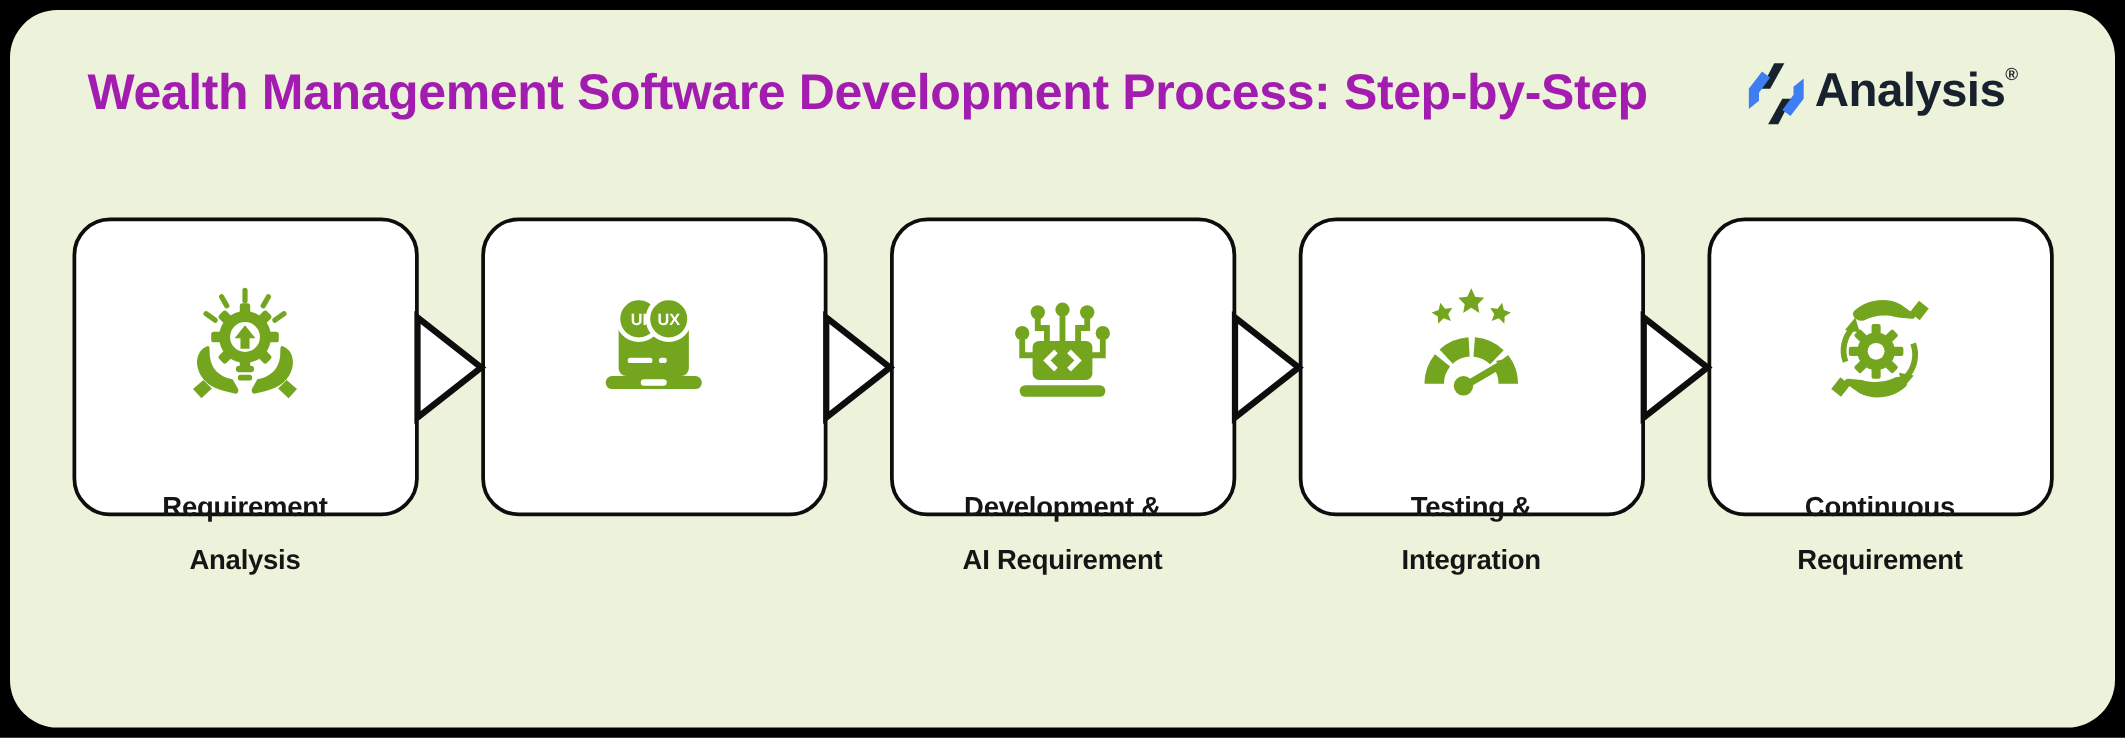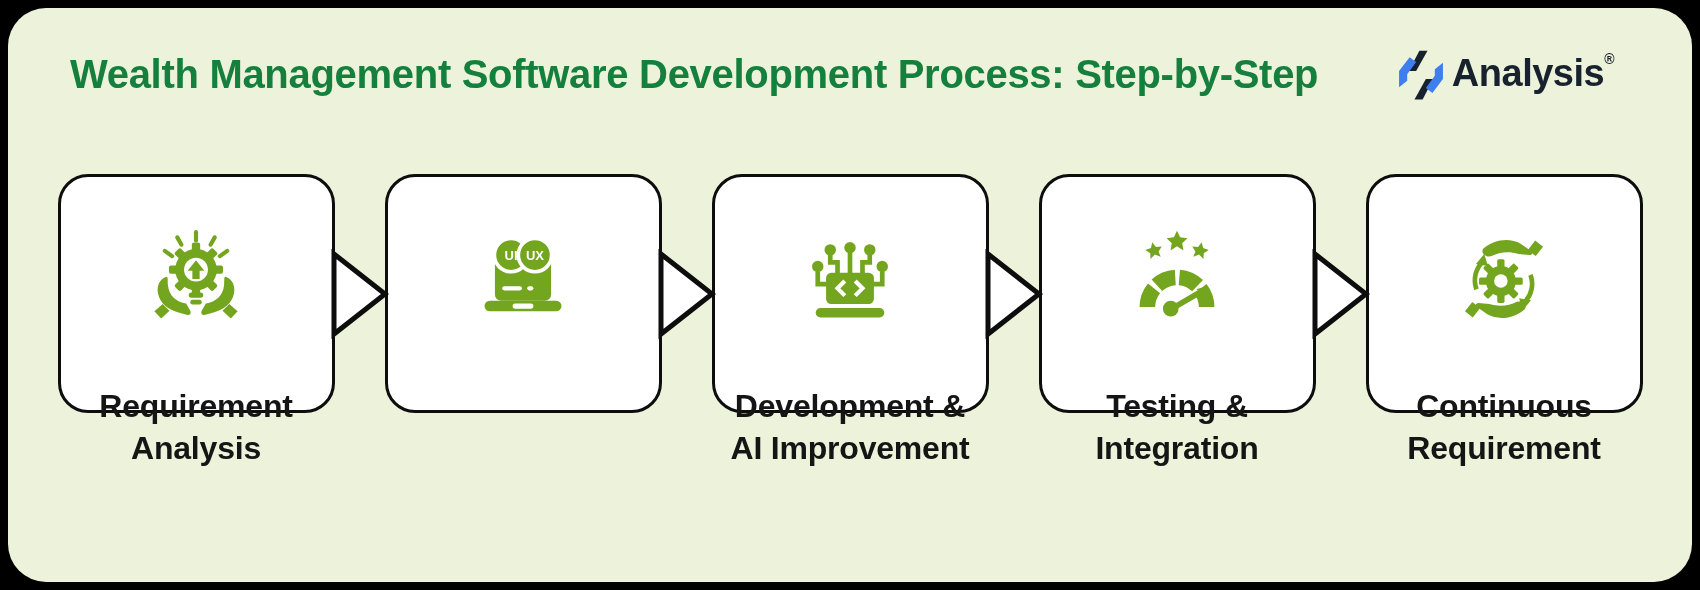--- a/index.html
+++ b/index.html
@@ -9,32 +9,32 @@
     --card:#ffffff;
     --blue:#3e7ef0;
     --logo-dark:#18222e;
     --text:#151515;
   }
   *{margin:0;padding:0;box-sizing:border-box;}
   html,body{width:1700px;height:590px;background:#000;overflow:hidden;
     font-family:"Liberation Sans", sans-serif;}
   .panel{position:absolute;inset:8px;background:var(--panel);border-radius:38px;}
   .title{position:absolute;left:62px;top:44px;font-size:40px;font-weight:700;
-    color:#15803d;letter-spacing:-0.3px;white-space:nowrap;}
+    color:#a21caf;letter-spacing:-0.3px;white-space:nowrap;}
   .logo{position:absolute;right:78px;top:36px;display:flex;align-items:flex-start;gap:5px;}
   .logo-mark{width:52px;height:58px;margin-top:2px;}
   .logo-text{font-size:38px;font-weight:700;color:var(--logo-dark);letter-spacing:-0.5px;line-height:58px;}
   .logo-reg{font-size:14px;font-weight:700;color:var(--logo-dark);line-height:30px;vertical-align:top;}
   .row{position:absolute;left:0;right:0;top:166px;display:flex;justify-content:center;align-items:stretch;}
   .card{width:277px;height:239px;background:var(--card);border:3.5px solid var(--ink);
     border-radius:30px;z-index:1;}
   .connector{width:50px;display:flex;align-items:center;justify-content:center;z-index:2;}
   .connector svg{width:60px;height:92px;flex:none;margin:0 -6px;}
   .icon{width:104px;height:104px;margin:50px auto 0;display:block;}
-  .label{margin-top:54px;font-size:32px;font-weight:700;line-height:42px;
+  .label{margin-top:54px;font-size:22px;font-weight:700;line-height:42px;
     color:var(--text);text-align:center;letter-spacing:-0.2px;}
   .label span{display:block;}
   .g{fill:var(--green);}
   .gs{stroke:var(--green);fill:none;}
   .icon-badge{fill:#fff;font-family:"Liberation Sans",sans-serif;font-size:12.5px;font-weight:700;}
 </style>
 </head>
 <body>
 
 <div class="panel">
@@ -134,21 +134,21 @@
         <circle cx="81" cy="38" r="5.5" class="g"></circle>
         <rect x="27" y="44" width="46" height="30" rx="5" class="g"></rect>
         <g stroke="#fff" stroke-width="4" fill="none">
           <path d="M45 52 L38 59 L45 66"></path>
           <path d="M55 52 L62 59 L55 66"></path>
         </g>
         <rect x="17" y="78" width="66" height="9" rx="4.5" class="g"></rect>
       </svg>
       <div class="label">
         <span>Development &amp;</span>
-        <span>AI Improvement</span>
+        <span>AI Requirement</span>
       </div>
     </div>
 
     <div class="connector">
       <svg viewBox="0 0 60 92">
         <polygon points="4,6 55,46 4,86" fill="#ffffff" stroke="#0d0d0d" stroke-width="5"></polygon>
       </svg>
     </div>
 
     <div class="card">

